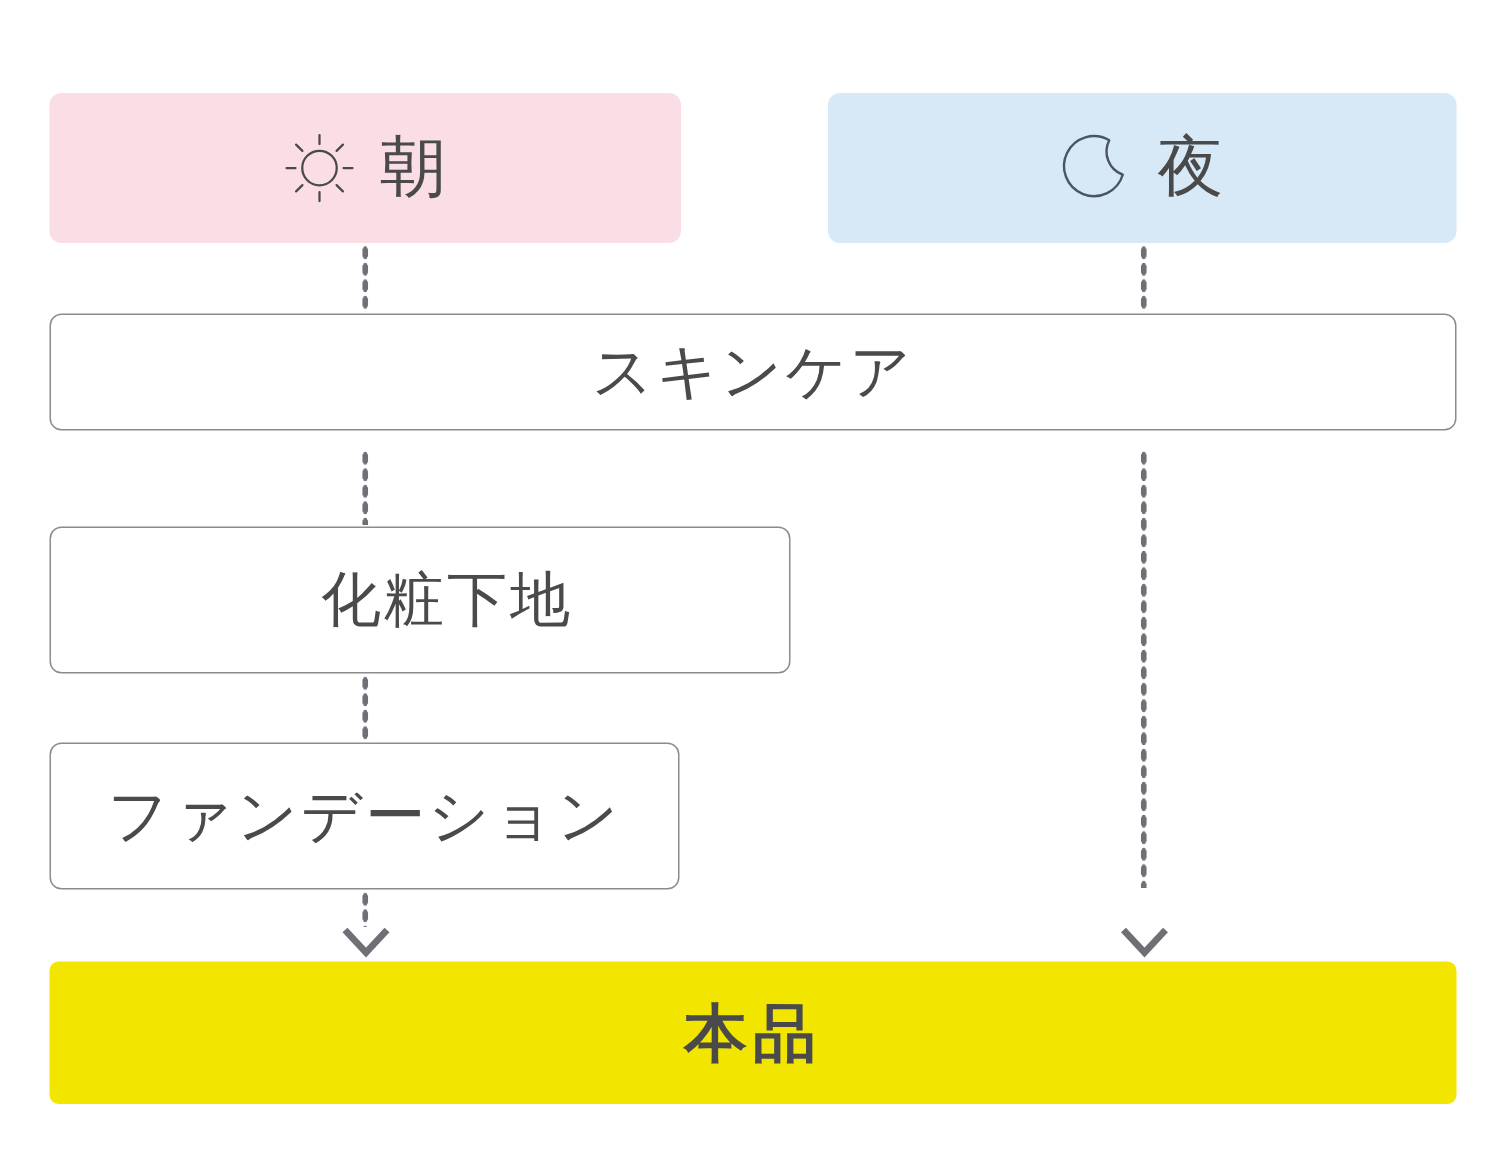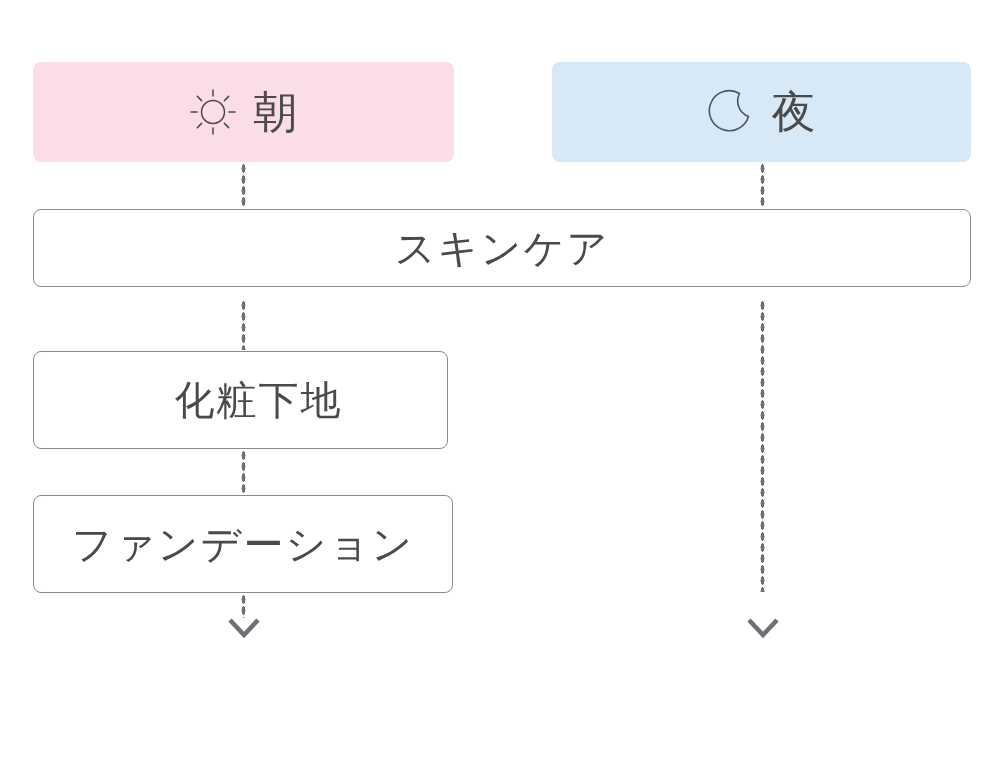--- a/index.html
+++ b/index.html
@@ -78,21 +78,21 @@
   }
   .box-skincare {
     left: 33px;
     top: 209px;
     width: 938px;
     height: 78px;
   }
   .box-base {
     left: 33px;
     top: 351px;
-    width: 415px;
+    width: 494px;
     height: 98px;
     padding-left: 36px;
   }
   .box-foundation {
     left: 33px;
     top: 495px;
     width: 420px;
     height: 98px;
     align-items: center;
   }
@@ -201,14 +201,17 @@
   </div>
 
   <div class="box box-outline box-base">
     <span class="label">化粧下地</span>
   </div>
 
   <div class="box box-outline box-foundation">
     <span class="label">ファンデーション</span>
   </div>
 
+  <div class="box box-product">
+    <span class="label">本品</span>
+  </div>
 
 </div>
 
 </body></html>

